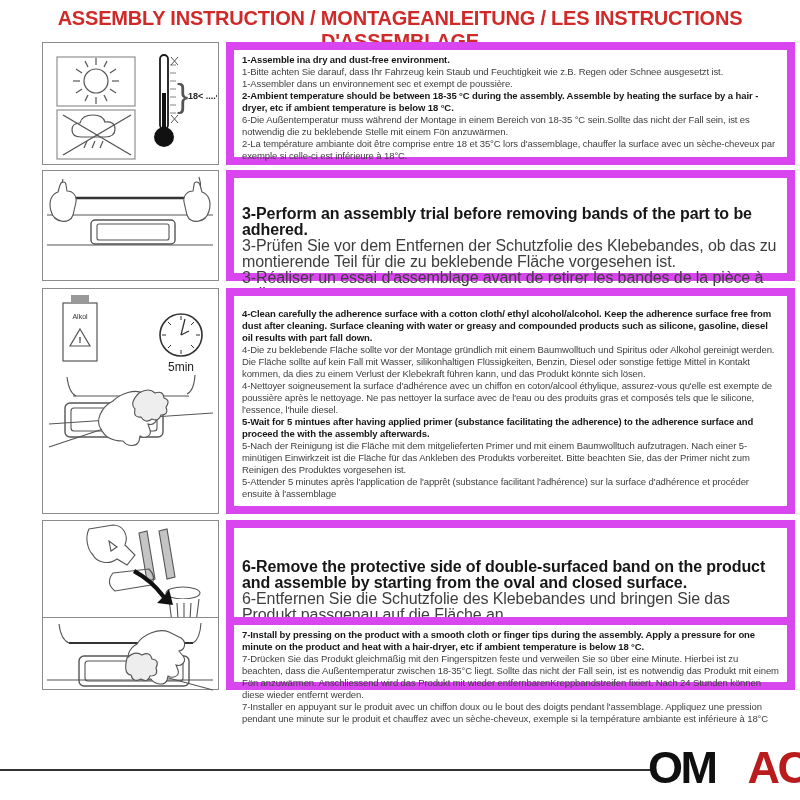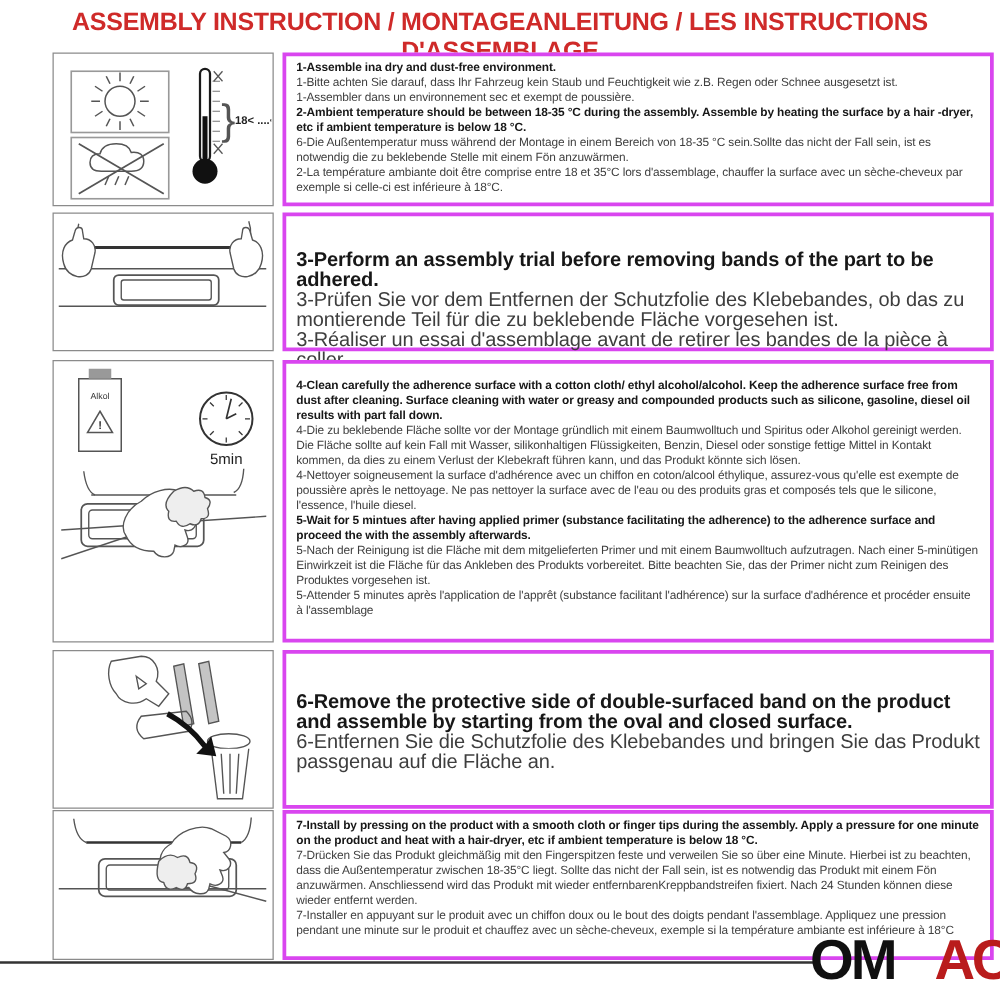--- a/index.html
+++ b/index.html
@@ -2,26 +2,26 @@
 <html><head>
 <meta charset="utf-8">
 <style>
   html,body{margin:0;padding:0;background:#ffffff;}
   .page{position:relative;width:800px;height:800px;background:#fff;overflow:hidden;
         font-family:"Liberation Sans", sans-serif;-webkit-font-smoothing:antialiased;}
   .title{position:absolute;left:0;right:0;top:7px;text-align:center;
          font-size:20px;font-weight:700;letter-spacing:-0.2px;color:#cf2a29;}
   .cell{position:absolute;box-sizing:border-box;background:#fff;}
   .cell-l{left:42px;width:177px;border:1.5px solid #8b8b8b;}
-  .cell-r{left:226px;width:569px;border:3px solid #d946ef;padding:4px 8px;}
+  .cell-r{left:226px;width:569px;border:8px solid #d946ef;padding:4px 8px;}
   .r1{top:42px;height:123px;}
   .r2{top:170px;height:111px;}
   .r3{top:288px;height:226px;}
   .r4{top:520px;height:127px;}
-  .r5{top:648px;height:120px;}
+  .r5{top:617px;height:73px;}
   .cell-r.r1{padding-top:4px;}
   .cell-r.r2{padding-top:28px;}
   .cell-r.r3{padding-top:12px;}
   .cell-r.r4{padding-top:31px;}
   .cell-r.r5{padding-top:4px;}
   .txt-s{font-size:9.5px;line-height:12px;letter-spacing:-0.1px;color:#3e3e3e;}
   .txt-l{font-size:16px;line-height:16px;letter-spacing:-0.1px;color:#3e3e3e;}
   .en{font-weight:700;color:#171717;}
   .item + .item{margin-top:0;}
   .rule{position:absolute;left:0;top:769px;width:652px;border-top:2px solid #333;}

